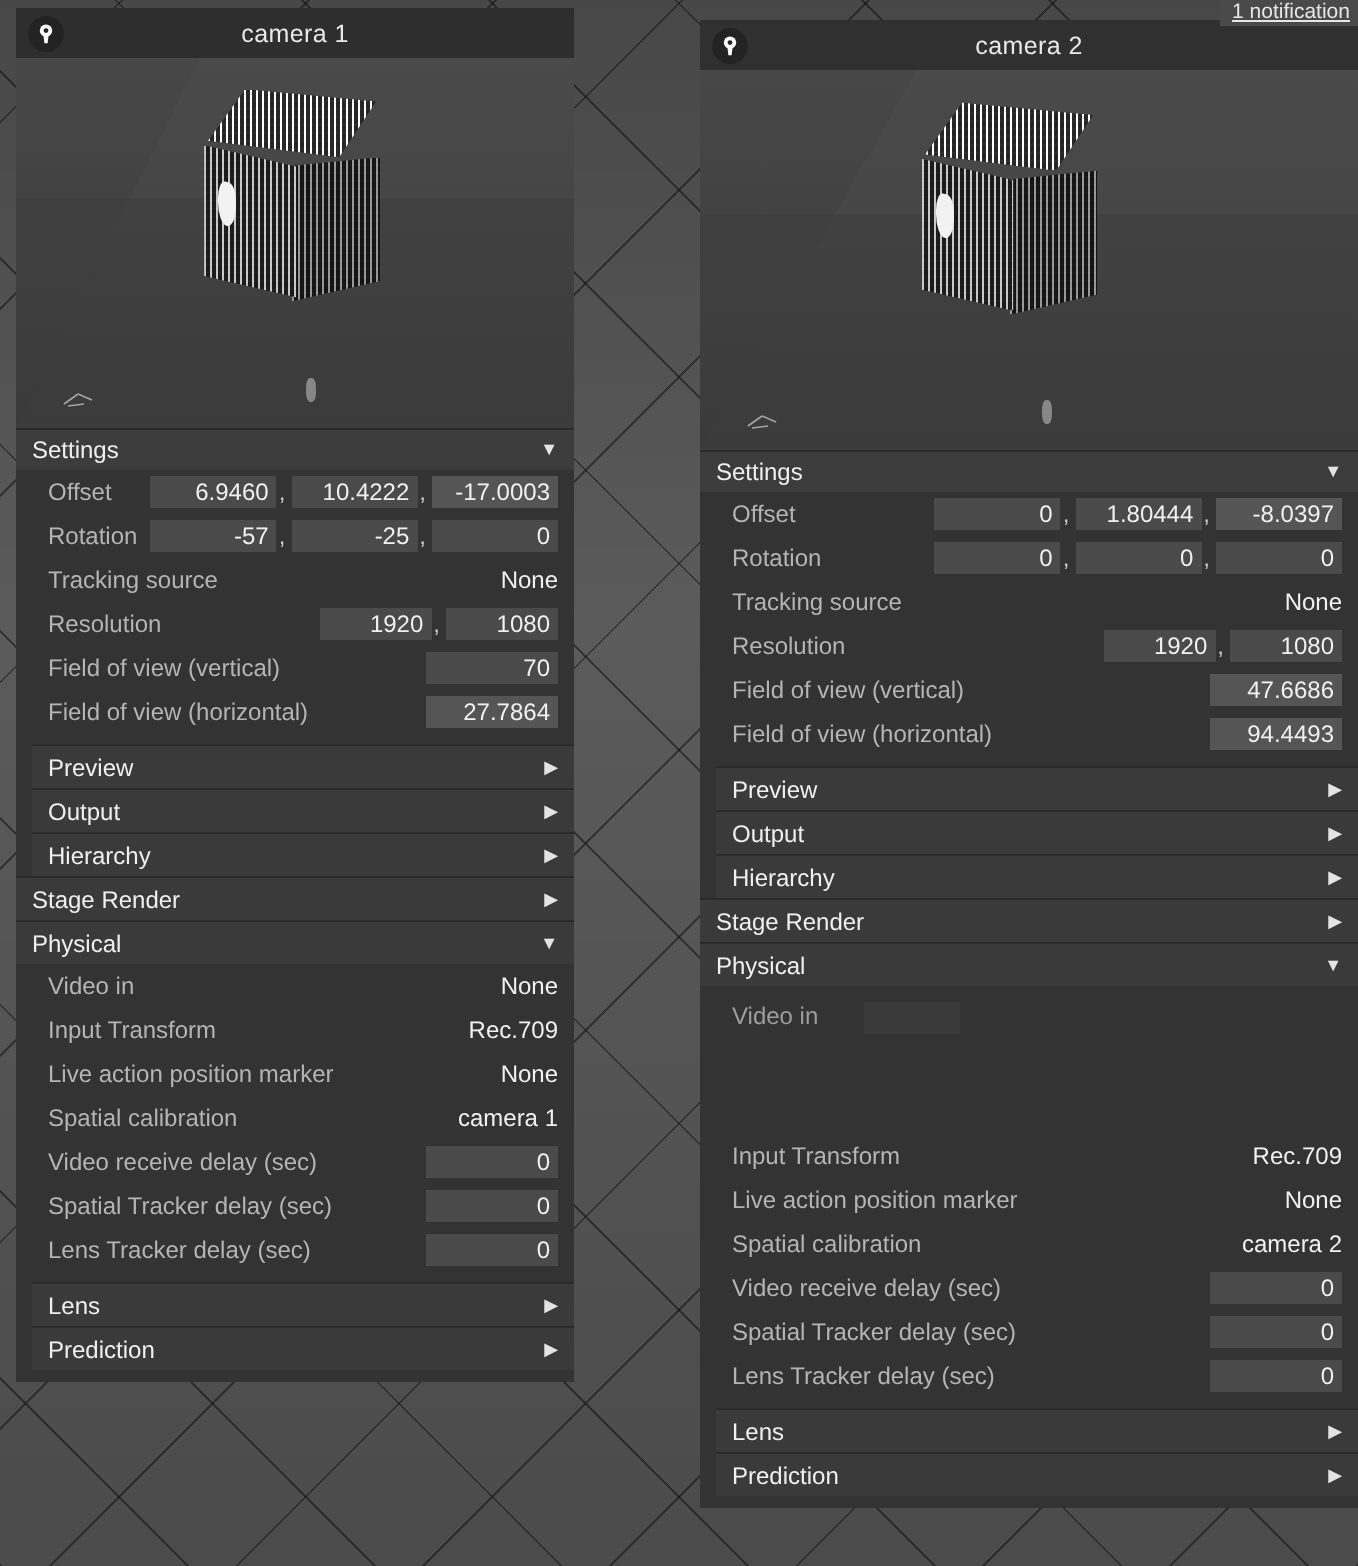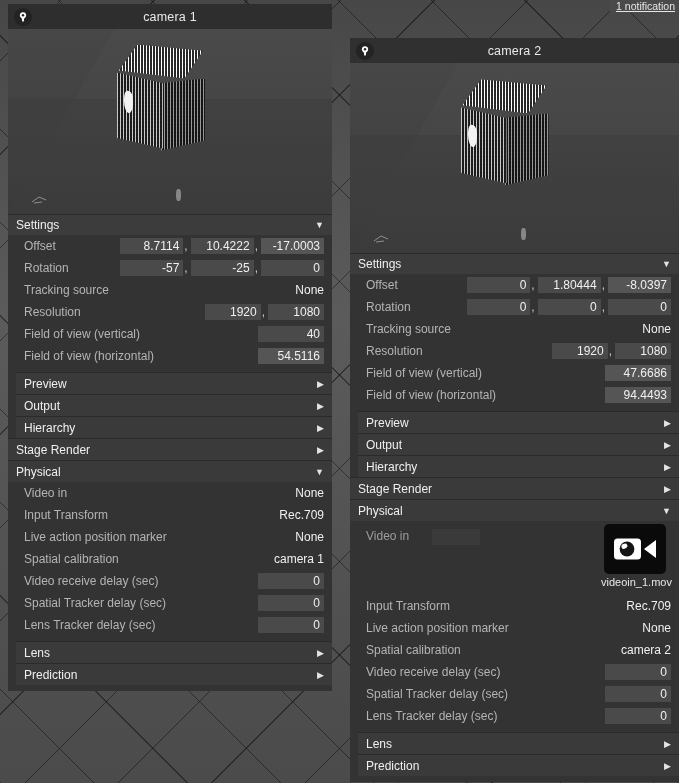--- a/index.html
+++ b/index.html
@@ -42,22 +42,22 @@
     z-index: 40;
     text-decoration: underline;
   }
 
   
   .panel {
     position: absolute;
     background: #333333;
     z-index: 10;
   }
-  #panel-left  { left: 8px;   top: 4px;  width: 324px; }
-  #panel-right { left: 350px; top: 10px; width: 329px; margin-top: 28px; }
+  #panel-left  { left: 8px;   top: 4px;  width: 279px; }
+  #panel-right { left: 350px; top: 10px; width: 329px; }
 
   .titlebar {
     position: relative;
     height: 25px;
     background: #2e2e2e;
     display: flex;
     align-items: center;
     justify-content: center;
   }
   #panel-right .titlebar { background: #303030; }
@@ -292,21 +292,21 @@
     </div>
 
     <div class="section-head">
       <span class="sec-label">Settings</span>
       <span class="arrow">▼</span>
     </div>
 
     <div class="row">
       <span class="lbl">Offset</span>
       <span class="vals">
-        <span class="fld w-num">8.7114</span>
+        <span class="fld w-num">6.9460</span>
         <span class="sep">,</span>
         <span class="fld w-num">10.4222</span>
         <span class="sep">,</span>
         <span class="fld w-num light">-17.0003</span>
       </span>
     </div>
 
     <div class="row">
       <span class="lbl">Rotation</span>
       <span class="vals">
@@ -330,28 +330,28 @@
       <span class="vals">
         <span class="fld w-small">1920</span>
         <span class="sep">,</span>
         <span class="fld w-small">1080</span>
       </span>
     </div>
 
     <div class="row">
       <span class="lbl">Field of view (vertical)</span>
       <span class="vals">
-        <span class="fld">40</span>
+        <span class="fld">70</span>
       </span>
     </div>
 
     <div class="row">
       <span class="lbl">Field of view (horizontal)</span>
       <span class="vals">
-        <span class="fld light">54.5116</span>
+        <span class="fld light">27.7864</span>
       </span>
     </div>
 
     <div class="spacer-gap"></div>
 
     <div class="section-head sub collapsible-head">
       <span class="sec-label">Preview</span>
       <span class="arrow">▶</span>
     </div>
     <div class="section-head sub collapsible-head">
@@ -536,31 +536,20 @@
     </div>
 
     <div class="section-head collapsible-head">
       <span class="sec-label">Physical</span>
       <span class="arrow">▼</span>
     </div>
 
     <div class="row-videoin">
       <span class="lbl">Video in</span>
       <span class="ghostfld"></span>
-      <div class="thumb-wrap">
-        <div class="thumb">
-          <svg width="44" height="26" viewBox="0 0 44 26" aria-hidden="true">
-            <rect x="1" y="2.5" width="27" height="21" rx="3.5" fill="#ffffff"></rect>
-            <circle cx="14" cy="13" r="7.4" fill="#151515"></circle>
-            <ellipse cx="11.4" cy="10.2" rx="3.1" ry="2.4" fill="#ffffff" transform="rotate(-30 11.4 10.2)"></ellipse>
-            <path d="M31 13 L43 4 L43 22 Z" fill="#ffffff"></path>
-          </svg>
-        </div>
-        <div class="thumb-name">videoin_1.mov</div>
-      </div>
     </div>
 
     <div class="row">
       <span class="lbl">Input Transform</span>
       <span class="vals">
         <span class="plain">Rec.709</span>
       </span>
     </div>
     <div class="row">
       <span class="lbl">Live action position marker</span>

